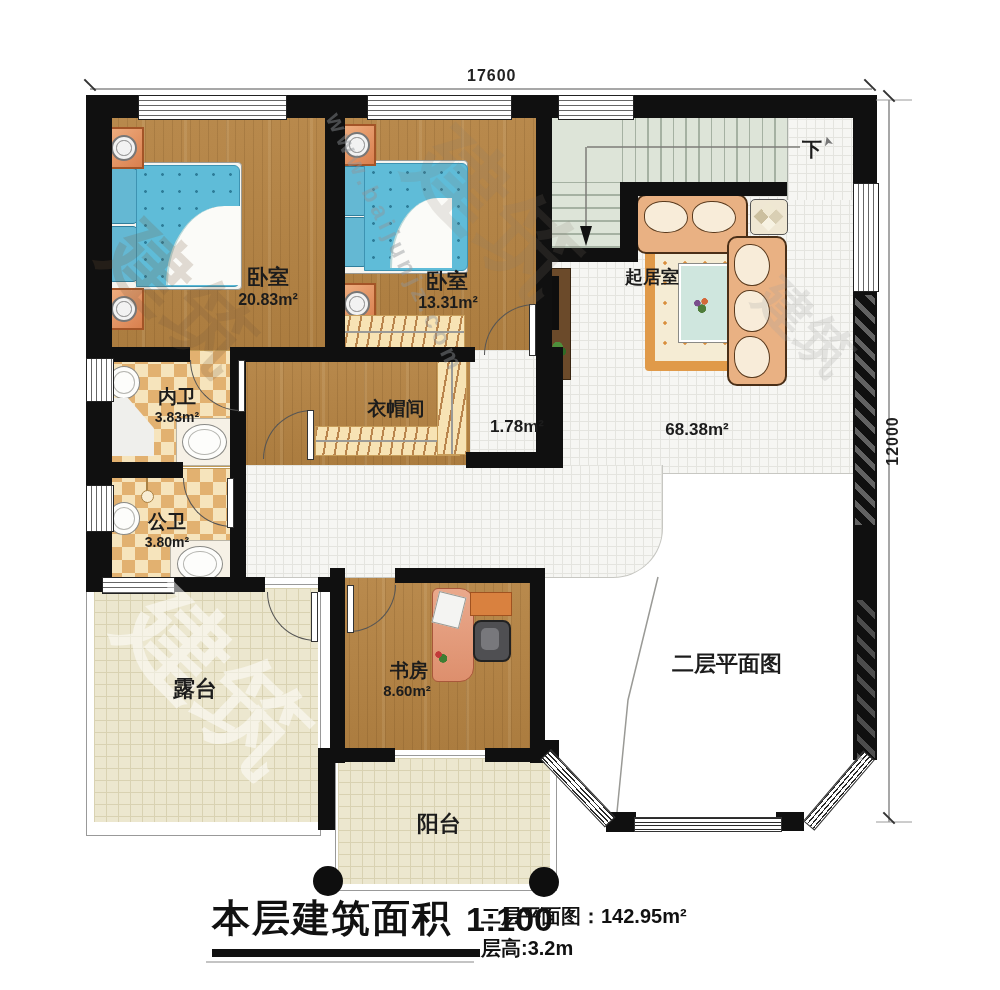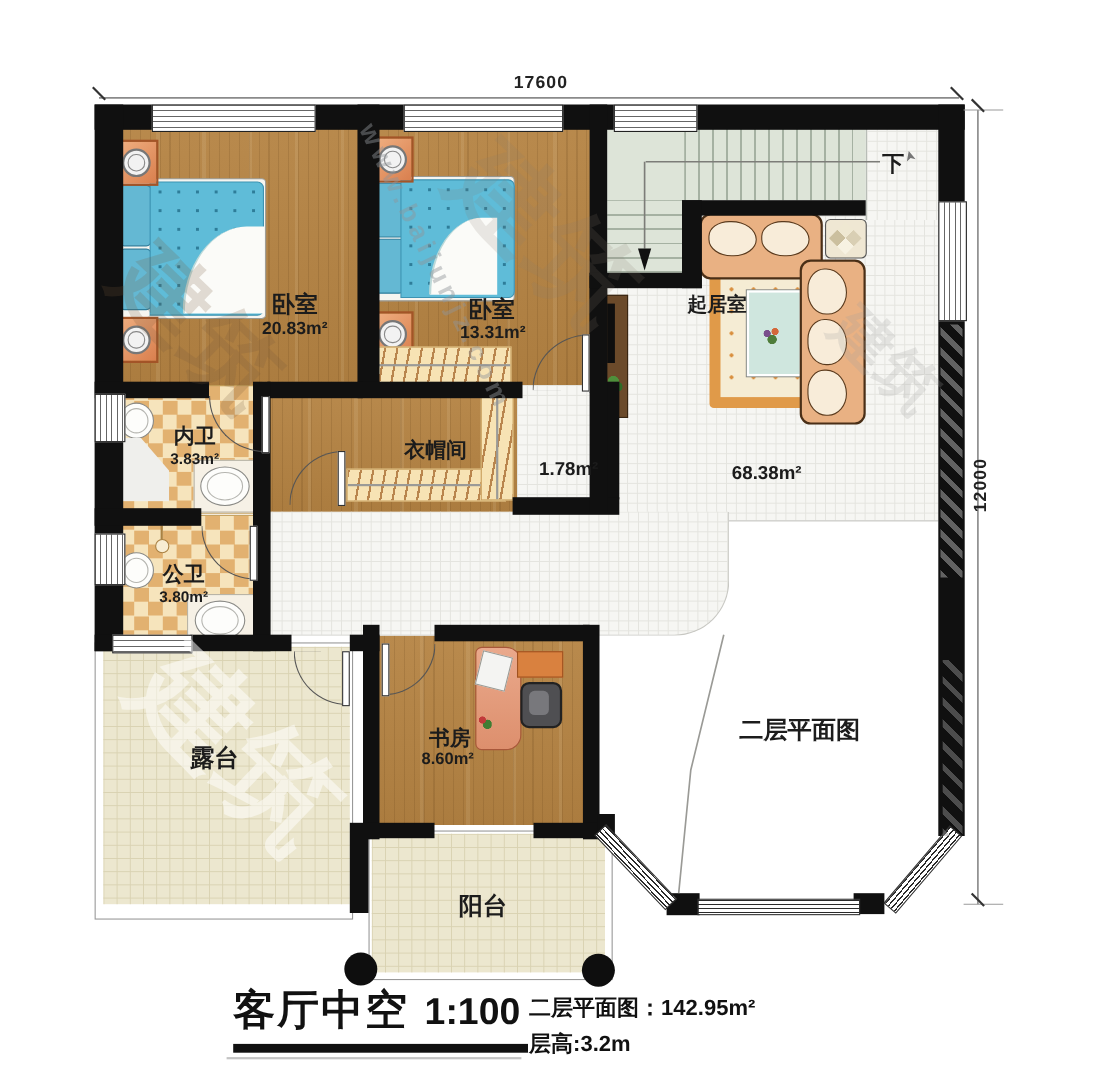--- a/index.html
+++ b/index.html
@@ -257,21 +257,21 @@
   <div class="lab" style="left:439px;top:824px;font-size:22px;">阳台</div>
   <div class="lab" style="left:727px;top:664px;font-size:22px;">二层平面图</div>
   <div class="lab" style="left:812px;top:149px;font-size:20px;">下</div>
   <div class="abs" style="left:822px;top:134px;font-size:13px;color:#777;transform:rotate(-105deg);">➤</div>
 
   <div class="dim" style="left:467px;top:67px;">17600</div>
   <div class="dim" style="left:868px;top:432px;transform:rotate(-90deg);">12000</div>
 
   <div class="abs" style="left:212px;top:893px;width:640px;">
     <div class="abs" style="left:0;top:0;white-space:nowrap;">
-      <span class="cap-title">客厅中空</span><span class="cap-scale">1:100</span>
+      <span class="cap-title">本层建筑面积</span><span class="cap-scale">1:100</span>
     </div>
     <div class="abs" style="left:0;top:56px;width:268px;height:8px;background:#111;"></div>
     <div class="abs" style="left:-6px;top:68px;width:268px;height:2px;background:#c4c4c4;"></div>
     <div class="abs" style="left:269px;top:10px;white-space:nowrap;">
       <span class="cap-small">二层平面图：</span><span class="cap-small">142.95m²</span>
     </div>
     <div class="abs" style="left:269px;top:42px;white-space:nowrap;">
       <span class="cap-small">层高:3.2m</span>
     </div>
   </div>

